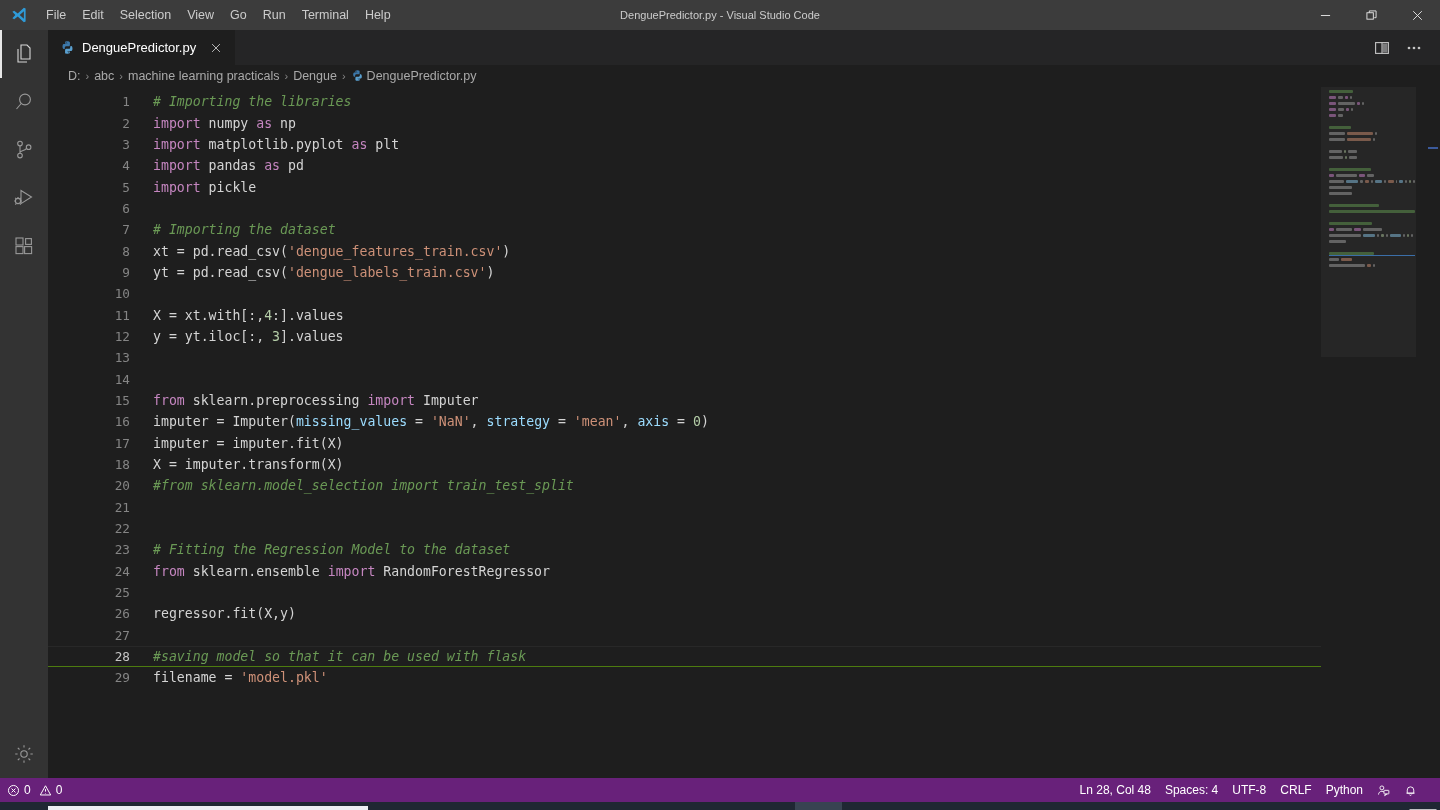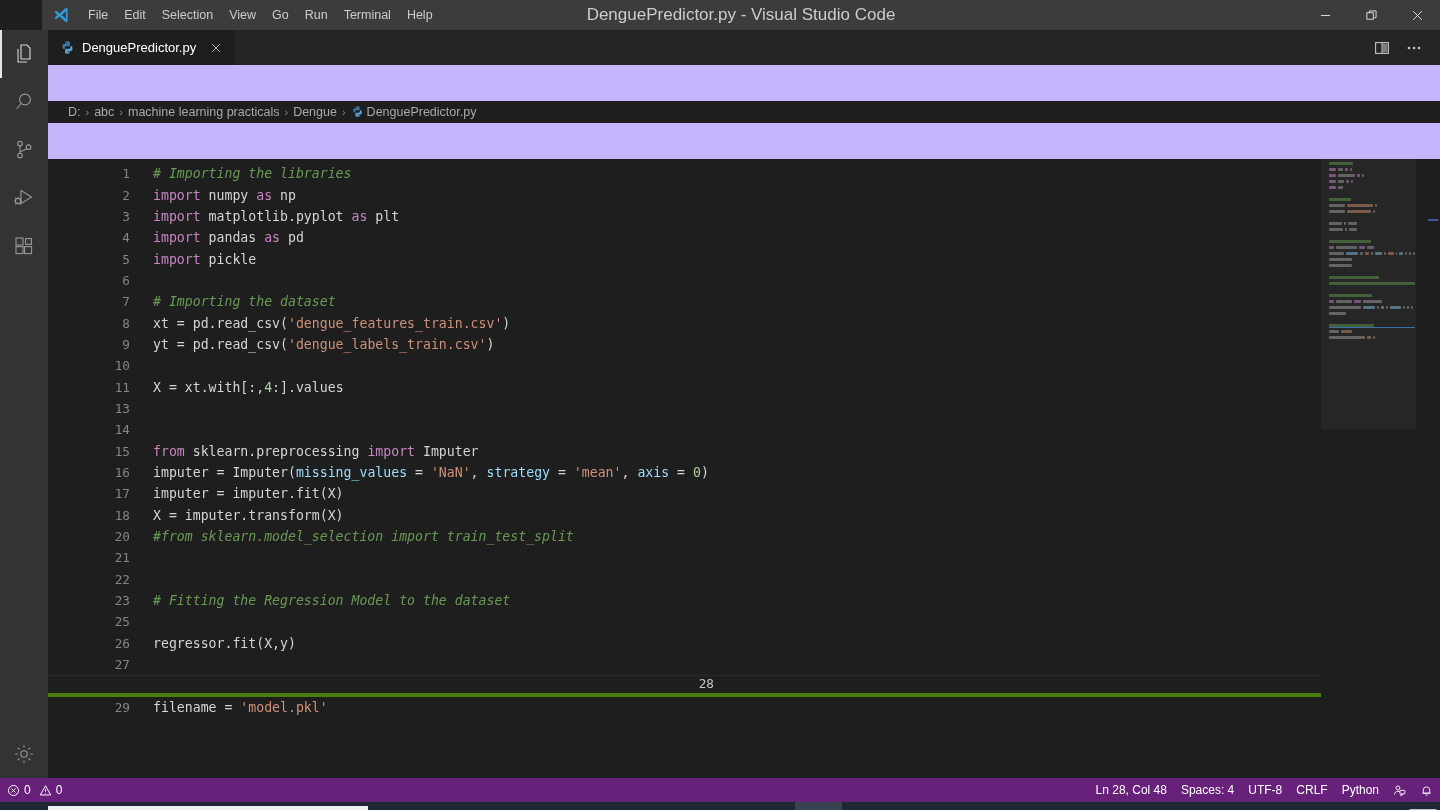--- a/index.html
+++ b/index.html
@@ -6,32 +6,32 @@
   html,body { width:1440px; height:810px; overflow:hidden; }
   body {
     font-family:"Liberation Sans", sans-serif;
     background:#1e1e1e; color:#ccc;
     -webkit-font-smoothing:antialiased;
   }
 
   
   #titlebar {
     height:30px; background:#3c3c3c; display:flex; align-items:center;
-    position:relative; user-select:none;margin-left:42px;
+    position:relative; user-select:none;
   }
   #vscode-logo { width:38px; display:flex; align-items:center; justify-content:center; }
   #vscode-logo svg { width:18px; height:18px; }
   #menubar { display:flex; align-items:center; height:30px; }
   .menu-item {
     padding:0 8px; height:30px; line-height:30px; font-size:12.5px;
     color:#cccccc; cursor:default;
   }
   #window-title {
     position:absolute; left:0; right:0; text-align:center;
-    font-size:17px; color:#cccccc; pointer-events:none;
+    font-size:11px; color:#cccccc; pointer-events:none;
   }
   #winctl { margin-left:auto; display:flex; height:30px; z-index:3; }
   .winbtn { width:46px; height:30px; display:flex; align-items:center; justify-content:center; }
   .winbtn svg { width:11px; height:11px; stroke:#e8e8e8; fill:none; stroke-width:1; }
 
   
   #shell { display:flex; height:748px; }
 
   
   #activitybar {
@@ -43,21 +43,21 @@
     position:relative; opacity:.62;
   }
   .act svg { width:24px; height:24px; stroke:#d7d7d7; fill:none; stroke-width:1.1; }
   .act.active { opacity:1; }
   .act.active::before {
     content:""; position:absolute; left:0; top:0; bottom:0; width:2px; background:#e7e7e7;
   }
   #act-spacer { flex:1; }
 
   
-  #main { flex:1; display:flex; flex-direction:column; background:#c4b5fd; min-width:0;gap:36px; }
+  #main { flex:1; display:flex; flex-direction:column; background:#c4b5fd; min-width:0; }
 
   
   #tabsrow { height:35px; background:#252526; display:flex; align-items:stretch; }
   #tabs { display:flex; }
   .tab {
     display:flex; align-items:center; gap:7px; padding:0 10px 0 12px;
     background:#1e1e1e; font-size:13px; color:#ffffff;
     border-right:1px solid #252526; position:relative; min-width:120px;
   }
   .tab .pyicon { width:15px; height:15px; }
@@ -86,22 +86,22 @@
     height:21.35px; display:flex; align-items:center;
     font-family:"DejaVu Sans Mono", monospace; font-size:13.2px; white-space:pre;
   }
   .cline .ln {
     width:105px; flex:0 0 105px; text-align:right; padding-right:23px;
     color:#858585; font-size:12.7px;
   }
   .cline.cur .ln { color:#c6c6c6; }
   .cline .ctxt { color:#d4d4d4; }
   .cline.cur {
-    border-top:1px solid #282828; border-bottom:4px solid #4d7c0f;
-    height:21.35px; background:#1e1e1e;flex-direction:column;
+    border-top:1px solid #282828; border-bottom:1px solid #4d7c0f;
+    height:21.35px; background:#1e1e1e;
   }
   .cm { color:#6A9955;font-style:italic; }   
   .kw { color:#C586C0; }   
   .st { color:#CE9178; }
   .pa { color:#9CDCFE; }   
   .nu { color:#B5CEA8; }   
   .pn { color:#d4d4d4; }
 
   
   #minimap { width:105px; flex:0 0 105px; position:relative; background:#1e1e1e; }
@@ -113,21 +113,21 @@
   
   #vscroll { width:14px; flex:0 0 14px; background:#1e1e1e; position:relative; }
   #vscroll .mark { position:absolute; left:2px; width:10px; height:2px; background:#3b5a9b; }
 
   
   #statusbar {
     height:24px; background:#68217a; display:flex; align-items:center;
     color:#ffffff; font-size:12px; user-select:none;
   }
   .sb-left, .sb-right { display:flex; align-items:center; height:24px; }
-  .sb-right { margin-left:auto; padding-right:0; }
+  .sb-right { margin-left:auto; padding-right:16px; }
   .sb-item { padding:0 7px; height:24px; display:flex; align-items:center; gap:4px; white-space:nowrap; }
   .sb-item svg { width:13px; height:13px; }
 
   
   #taskbar { height:38px; background:#1f2733; display:flex; align-items:center; }
   #startbtn { width:48px; height:38px; display:flex; align-items:center; justify-content:center; }
   #searchbox {
     width:320px; height:30px; background:#eceff3; border-radius:0;
     display:flex; align-items:center; gap:10px; padding:0 12px;
     color:#4a4a4a; font-size:12.5px; margin-right:4px;
@@ -295,30 +295,32 @@
           <div class="cline"><span class="ln">2</span><span class="ctxt"><span class="kw">import </span><span class="pn">numpy </span><span class="kw">as </span><span class="pn">np</span></span></div>
           <div class="cline"><span class="ln">3</span><span class="ctxt"><span class="kw">import </span><span class="pn">matplotlib.pyplot </span><span class="kw">as </span><span class="pn">plt</span></span></div>
           <div class="cline"><span class="ln">4</span><span class="ctxt"><span class="kw">import </span><span class="pn">pandas </span><span class="kw">as </span><span class="pn">pd</span></span></div>
           <div class="cline"><span class="ln">5</span><span class="ctxt"><span class="kw">import </span><span class="pn">pickle</span></span></div>
           <div class="cline"><span class="ln">6</span><span class="ctxt"></span></div>
           <div class="cline"><span class="ln">7</span><span class="ctxt"><span class="cm"># Importing the dataset</span></span></div>
           <div class="cline"><span class="ln">8</span><span class="ctxt"><span class="pn">xt = pd.read_csv(</span><span class="st">'dengue_features_train.csv'</span><span class="pn">)</span></span></div>
           <div class="cline"><span class="ln">9</span><span class="ctxt"><span class="pn">yt = pd.read_csv(</span><span class="st">'dengue_labels_train.csv'</span><span class="pn">)</span></span></div>
           <div class="cline"><span class="ln">10</span><span class="ctxt"></span></div>
           <div class="cline"><span class="ln">11</span><span class="ctxt"><span class="pn">X = xt.with[:,</span><span class="nu">4</span><span class="pn">:].values</span></span></div>
+          <div class="cline"><span class="ln">12</span><span class="ctxt"><span class="pn">y = yt.iloc[:, </span><span class="nu">3</span><span class="pn">].values</span></span></div>
           <div class="cline"><span class="ln">13</span><span class="ctxt"></span></div>
           <div class="cline"><span class="ln">14</span></div>
           <div class="cline"><span class="ln">15</span><span class="ctxt"><span class="kw">from </span><span class="pn">sklearn.preprocessing </span><span class="kw">import </span><span class="pn">Imputer</span></span></div>
           <div class="cline"><span class="ln">16</span><span class="ctxt"><span class="pn">imputer = Imputer(</span><span class="pa">missing_values</span><span class="pn"> = </span><span class="st">'NaN'</span><span class="pn">, </span><span class="pa">strategy</span><span class="pn"> = </span><span class="st">'mean'</span><span class="pn">, </span><span class="pa">axis</span><span class="pn"> = </span><span class="nu">0</span><span class="pn">)</span></span></div>
           <div class="cline"><span class="ln">17</span><span class="ctxt"><span class="pn">imputer = imputer.fit(X)</span></span></div>
           <div class="cline"><span class="ln">18</span><span class="ctxt"><span class="pn">X = imputer.transform(X)</span></span></div>
           <div class="cline"><span class="ln">20</span><span class="ctxt"><span class="cm">#from sklearn.model_selection import train_test_split</span></span></div>
           <div class="cline"><span class="ln">21</span></div>
           <div class="cline"><span class="ln">22</span><span class="ctxt"></span></div>
           <div class="cline"><span class="ln">23</span><span class="ctxt"><span class="cm"># Fitting the Regression Model to the dataset</span></span></div>
+          <div class="cline"><span class="ln">24</span><span class="ctxt"><span class="kw">from </span><span class="pn">sklearn.ensemble </span><span class="kw">import </span><span class="pn">RandomForestRegressor</span></span></div>
           <div class="cline"><span class="ln">25</span></div>
           <div class="cline"><span class="ln">26</span><span class="ctxt"><span class="pn">regressor.fit(X,y)</span></span></div>
           <div class="cline"><span class="ln">27</span><span class="ctxt"></span></div>
           <div class="cline cur"><span class="ln">28</span><span class="ctxt"><span class="cm">#saving model so that it can be used with flask</span></span></div>
           <div class="cline"><span class="ln">29</span><span class="ctxt"><span class="pn">filename = </span><span class="st">'model.pkl'</span></span></div>
         </div>
       <div id="minimap">
         <div id="mm-slider"></div>
         <div id="mm-inner">
             <div class="mml">

